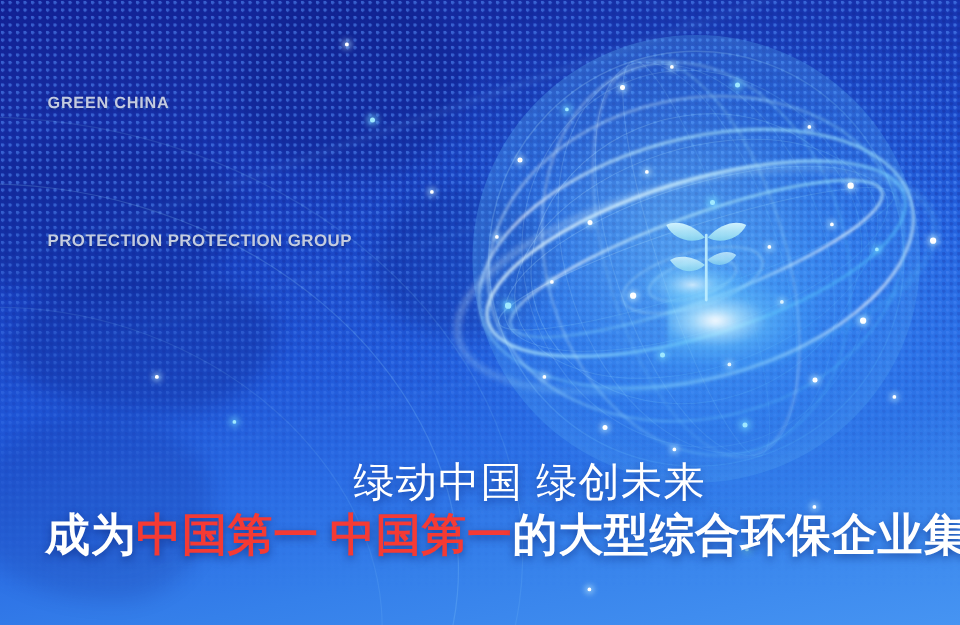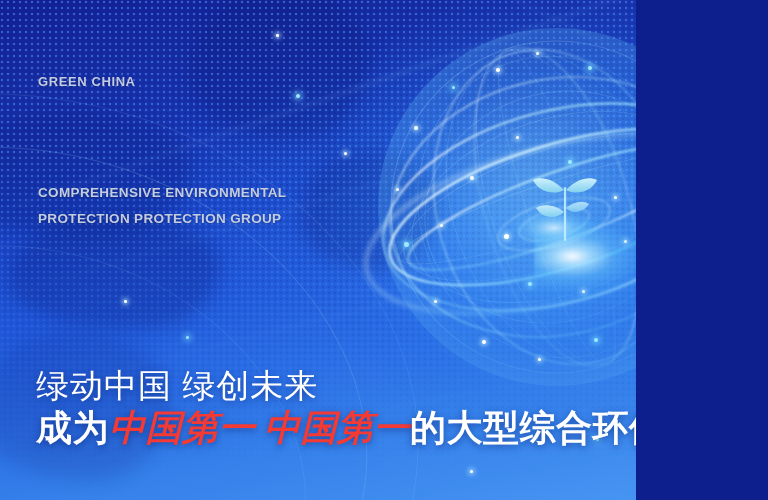--- a/index.html
+++ b/index.html
@@ -5,34 +5,35 @@
 <style>
   * { margin:0; padding:0; box-sizing:border-box; }
   html, body {
     width:768px; height:500px; overflow:hidden;
     background:#0d1f8c;
     font-family:"Liberation Sans", sans-serif;
   }
 
   .banner {
     position:relative;
-    width:636px; height:500px;
+    width:768px; height:500px;
     overflow:hidden;
     background:
       radial-gradient(ellipse 70% 55% at 78% 44%, rgba(70,160,255,0.45) 0%, rgba(40,110,230,0.18) 45%, rgba(0,0,0,0) 72%),
       linear-gradient(168deg,
         #111f93 0%,
         #15299e 12%,
         #1733ae 24%,
         #1a44c4 38%,
         #2057d8 52%,
         #2a6ce4 66%,
         #3580ea 80%,
         #3f8cef 92%,
         #4694f2 100%);
+    text-align: center;
   }
 
   
   .dotgrid {
     position:absolute; inset:0;
     background-image:
       radial-gradient(circle at 2px 2px, rgba(90,150,255,0.55) 1.35px, rgba(0,0,0,0) 1.6px),
       radial-gradient(circle at 2px 2px, rgba(20,40,150,0.40) 1.35px, rgba(0,0,0,0) 1.6px);
     background-size:6px 6px, 6px 6px;
     background-position:0 0, 3px 3px;
@@ -159,21 +160,21 @@
     font-size:33px; font-weight:400; color:#ffffff;
     letter-spacing:1px; line-height:40px;
     text-shadow:0 2px 7px rgba(5,30,110,0.55);
   }
   .headline .line2 {
     display:block;
     font-size:36px; font-weight:bold; color:#ffffff;
     letter-spacing:0.5px; line-height:44px;
     text-shadow:0 2px 7px rgba(5,30,110,0.55);
   }
-  .headline .hl { color:#f53a34;font-style:italic; }
+  .headline .hl { color:#f53a34; }
   .headline .sep { display:inline-block; width:9px; }
 </style>
 </head>
 <body>
 
 <div class="banner">
 
   <div class="landmass">
     <div class="blob lm1"></div>
     <div class="blob lm2"></div>
@@ -326,21 +327,20 @@
     <path d="M44 52 C34 44, 22 44, 16 48 C22 58, 35 60, 44 52 Z" fill="url(#leafGrad)" opacity="0.92"></path>
 
     <path d="M46 48 C54 41, 64 40, 69 44 C64 52, 53 55, 46 48 Z" fill="url(#leafGrad)" opacity="0.80"></path>
   </svg>
 
   <div class="tagline-en">
     <span class="ln">GREEN CHINA</span>
   </div>
 
   <div class="mission-en">
-    <span class="ln">COMPREHENSIVE ENVIRONMENTAL</span>
     <span class="ln">PROTECTION PROTECTION GROUP</span>
   </div>
 
   <div class="headline">
     <span class="line1">绿动中国 绿创未来</span>
     <span class="line2">
       <span>成为</span><span class="hl">中国第一</span><span class="sep"></span><span class="hl">中国第一</span><span>的大型综合环保企业集团</span>
     </span>
   </div>
 

